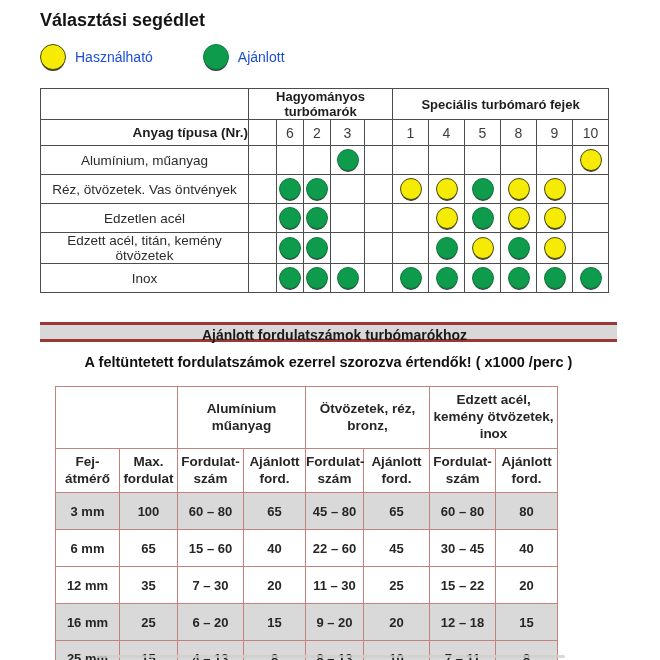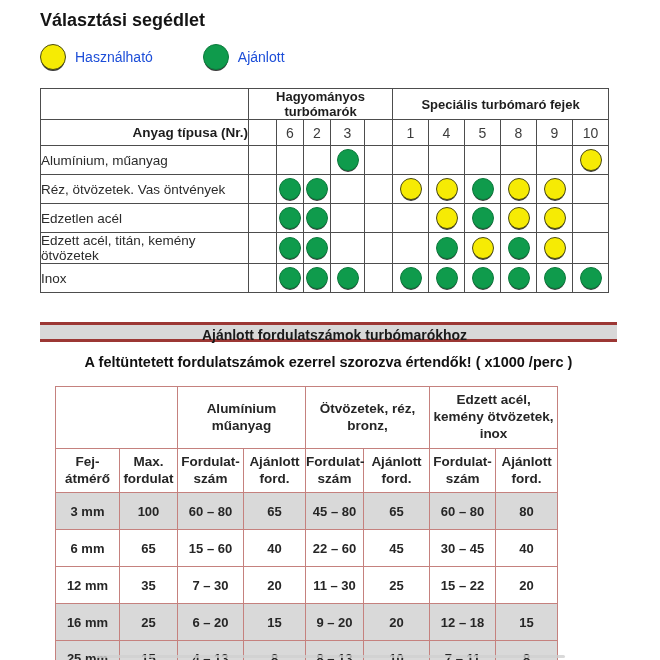--- a/index.html
+++ b/index.html
@@ -34,21 +34,21 @@
     position: absolute; left: 40px; top: 88px;
     border-collapse: collapse; table-layout: fixed; width: 568px;
   }
   .sel-table th, .sel-table td { border: 1px solid #4d4d4d; padding: 0; }
   .sel-table thead tr.groups { height: 24px; }
   .sel-table thead tr.colnums { height: 26px; }
   .sel-table tbody tr { height: 29px; }
   .sel-table .group-h { font-size: 13px; font-weight: bold; color: #1d1d1d; text-align: center; }
   .sel-table .num { font-size: 14px; font-weight: normal; color: #3c3c3c; text-align: center; }
   .sel-table .mat-h { font-size: 13.5px; font-weight: bold; color: #1d1d1d; text-align: right; padding-left: 4px; }
-  .sel-table td.mat { font-size: 13.5px; color: #2b2b2b; text-align: left; }
+  .sel-table td.mat { font-size: 13.5px; color: #2b2b2b; text-align: center; }
   .sel-table td.cell, .sel-table td.empty { text-align: center; vertical-align: middle; }
   .sel-table td .dot { width: 22px; height: 22px; vertical-align: middle; }
 
   
   .banner {
     position: absolute; left: 40px; top: 322px; width: 577px;
     background: #d8d8d8;
     border-top: 3px solid var(--red); border-bottom: 3px solid var(--red);
     height: 20px; line-height: 21px;
     text-align: center; font-size: 14px; font-weight: bold; color: #1a1a1a; padding-left: 12px;

